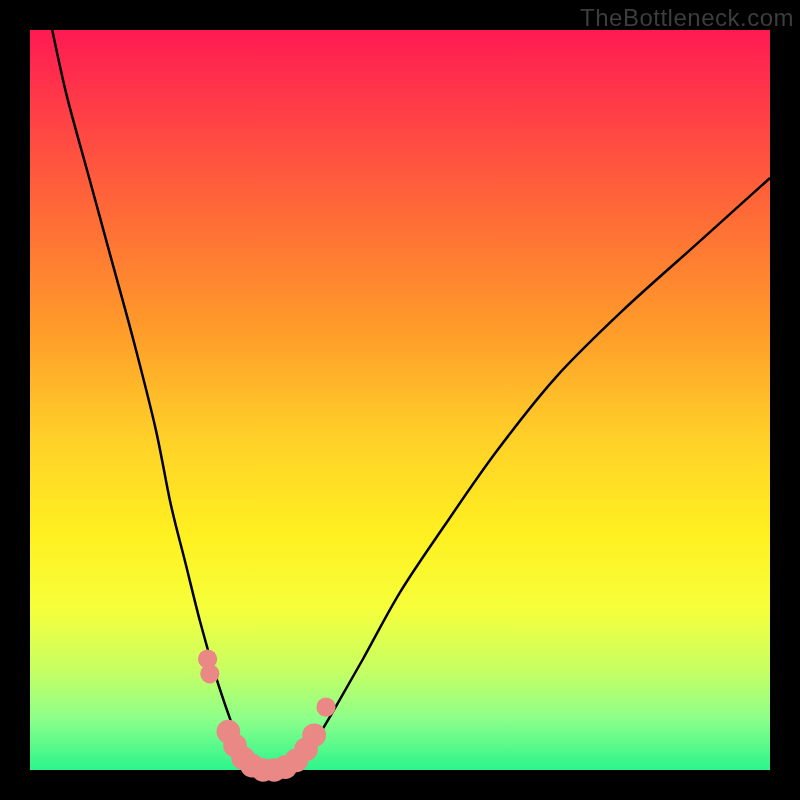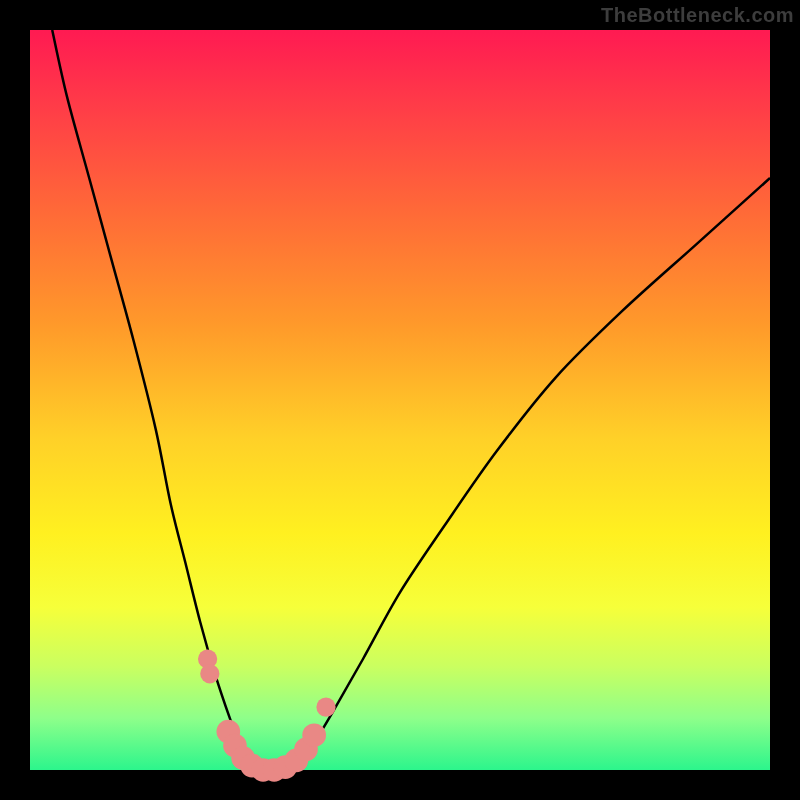--- a/index.html
+++ b/index.html
@@ -37,22 +37,22 @@
       #caff60 86%,
       #8eff8a 93%,
       #2cf58c 100%
     );
   }
   .watermark {
     position: absolute;
     right: 6px;
     top: 4px;
     color: #3d3d3d;
-    font-size: 20px;
-    font-weight: 700;
+    font-size: 24px;
+    font-weight: 400;
     letter-spacing: 0.5px;
     pointer-events: none;
   }
   svg.curves {
     position: absolute;
     left: 0;
     top: 0;
     width: 740px;
     height: 740px;
     overflow: visible;

